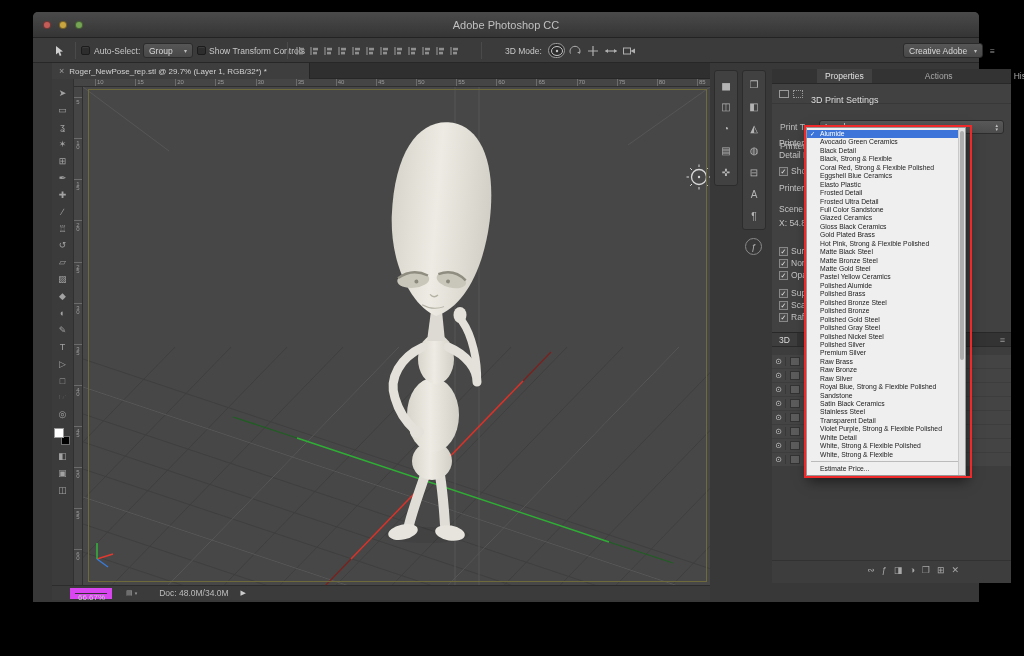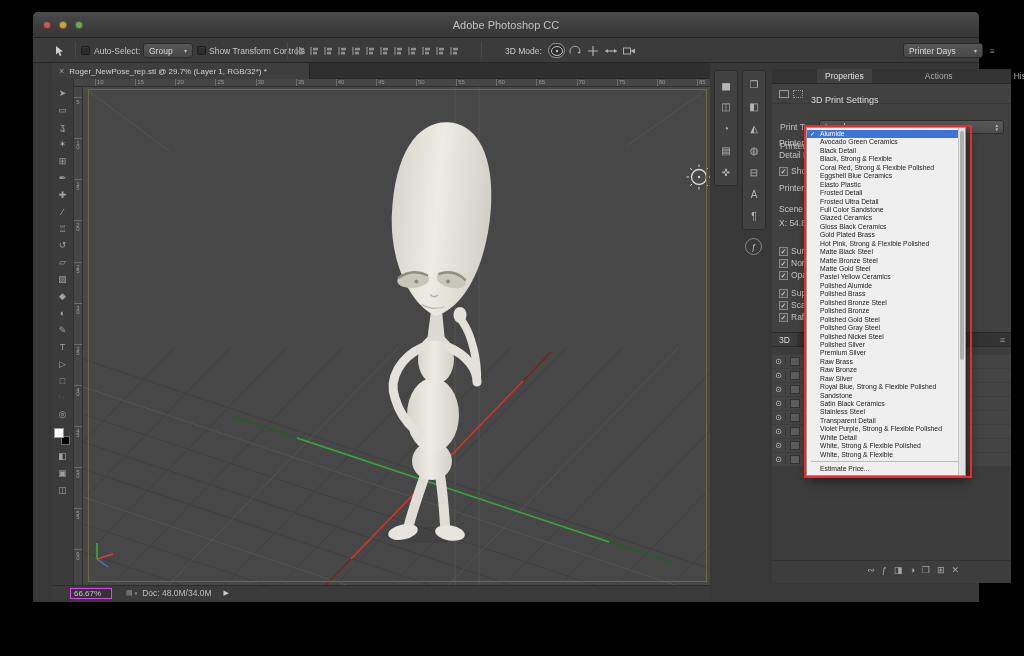--- a/index.html
+++ b/index.html
@@ -64,25 +64,25 @@
   .sw-fg { position:absolute; left:0; top:0; width:10px; height:10px; background:#fff; border:1px solid #999; }
 
   
   .canvas { position:absolute; left:50px; top:75px; width:627px; height:498px; background:#474747; overflow:hidden; }
   .scene-bounds { position:absolute; left:5px; top:2px; right:3px; bottom:3px; border:1px solid #6e6a3c; }
   .scene-svg { position:absolute; left:0; top:0; }
 
   
   .statusbar { position:absolute; left:19px; top:573px; width:658px; height:15px; background:#3b3b3b;
                border-top:1px solid #2c2c2c; display:flex; align-items:center; color:#bdbdbd; }
-  .zoom-box { margin-left:18px; width:42px; height:11px; background:#323232; border:1px solid #d946ef;
+  .zoom-box { margin-left:18px; width:42px; height:11px; background:#323232; border:5px solid #d946ef;
               font-size:8px; line-height:9px; padding:0 3px; color:#c7c7c7; }
   .sb-ic { margin-left:14px; font-size:7px; color:#9a9a9a; }
   .sb-arr { margin-left:2px; font-size:5px; color:#9a9a9a; }
-  .doc-info { margin-left:5px; font-size:8.5px; }
+  .doc-info { margin-left:22px; font-size:8.5px; }
   .play { margin-left:12px; font-size:7px; color:#cccccc; }
 
   
   .icon-col { position:absolute; width:24px; background:#414141; border:1px solid #2c2c2c;
               border-radius:3px; padding:2px 0; }
   .picon { height:22px; display:flex; align-items:center; justify-content:center; font-size:10px; color:#b4b4b4; }
   .fx-circle { position:absolute; left:712px; top:226px; width:17px; height:17px; border:1px solid #8a8a8a;
                border-radius:50%; color:#b5b5b5; font-size:9px; font-style:italic; display:flex;
                align-items:center; justify-content:center; }
 
@@ -298,21 +298,21 @@
         </span>
         <span class="mode-ic">
           <svg width="14" height="12" viewBox="0 0 14 12">
               <rect x="1.5" y="3" width="7" height="6" fill="none" stroke="#b0b0b0"></rect>
               <path d="M8.5,6 l4.5,-2.6 v5.2 z" fill="#b0b0b0"></path>
             </svg>
         </span>
       </div>
       <div class="ob" style="left:870px">
         <div class="dd-box" style="width:80px">
-          <span>Printer Days</span>
+          <span>Creative Adobe</span>
           <span class="arr">▾</span>
         </div>
       </div>
       <div class="ob" style="left:957px">
           <span class="ob-label" style="color:#9a9a9a">≡</span>
         </div>
     </div>
 
     <div class="tabbar">
       <div class="doctab">

